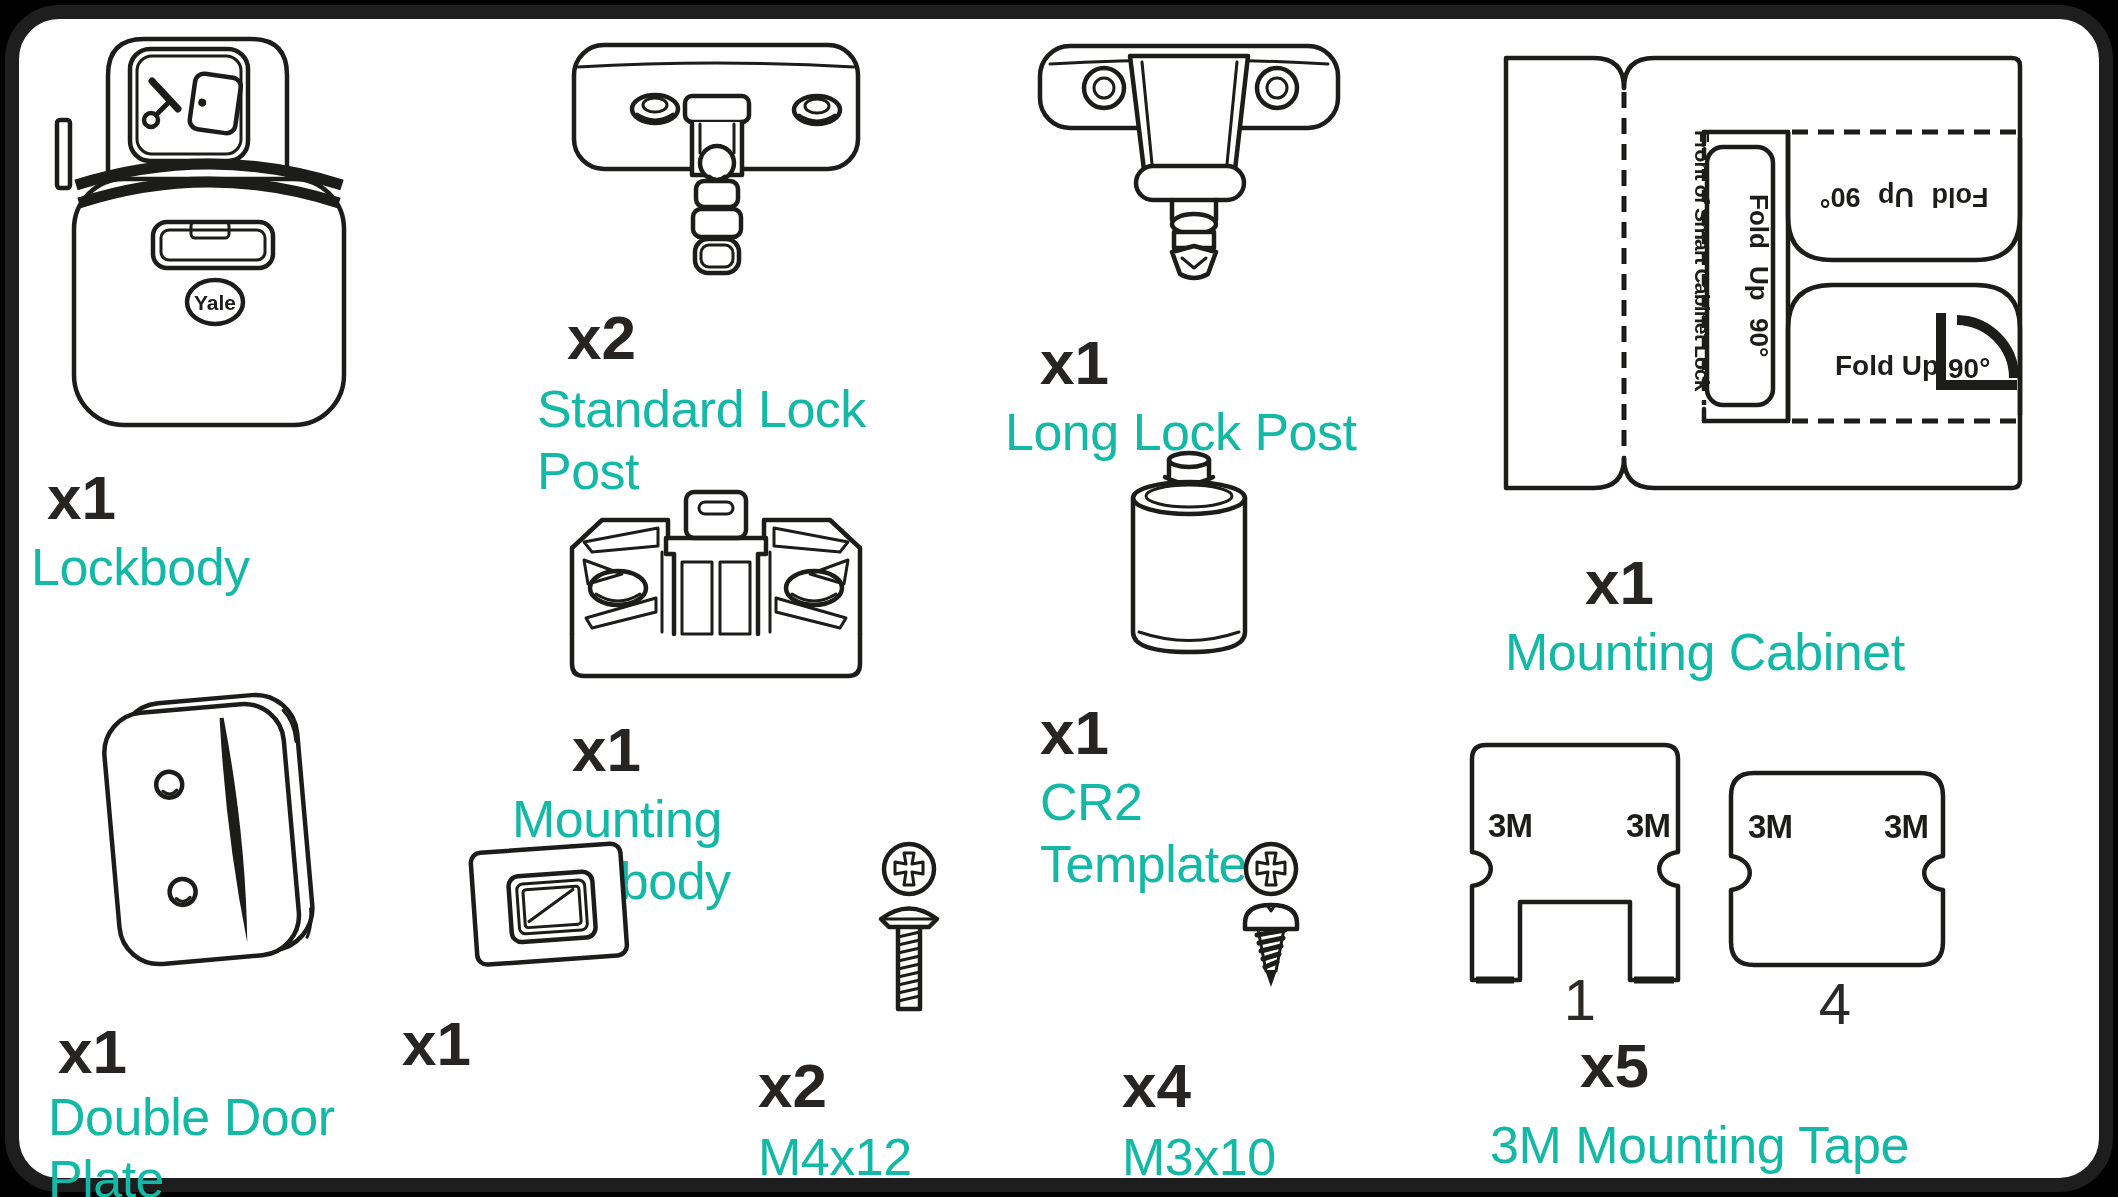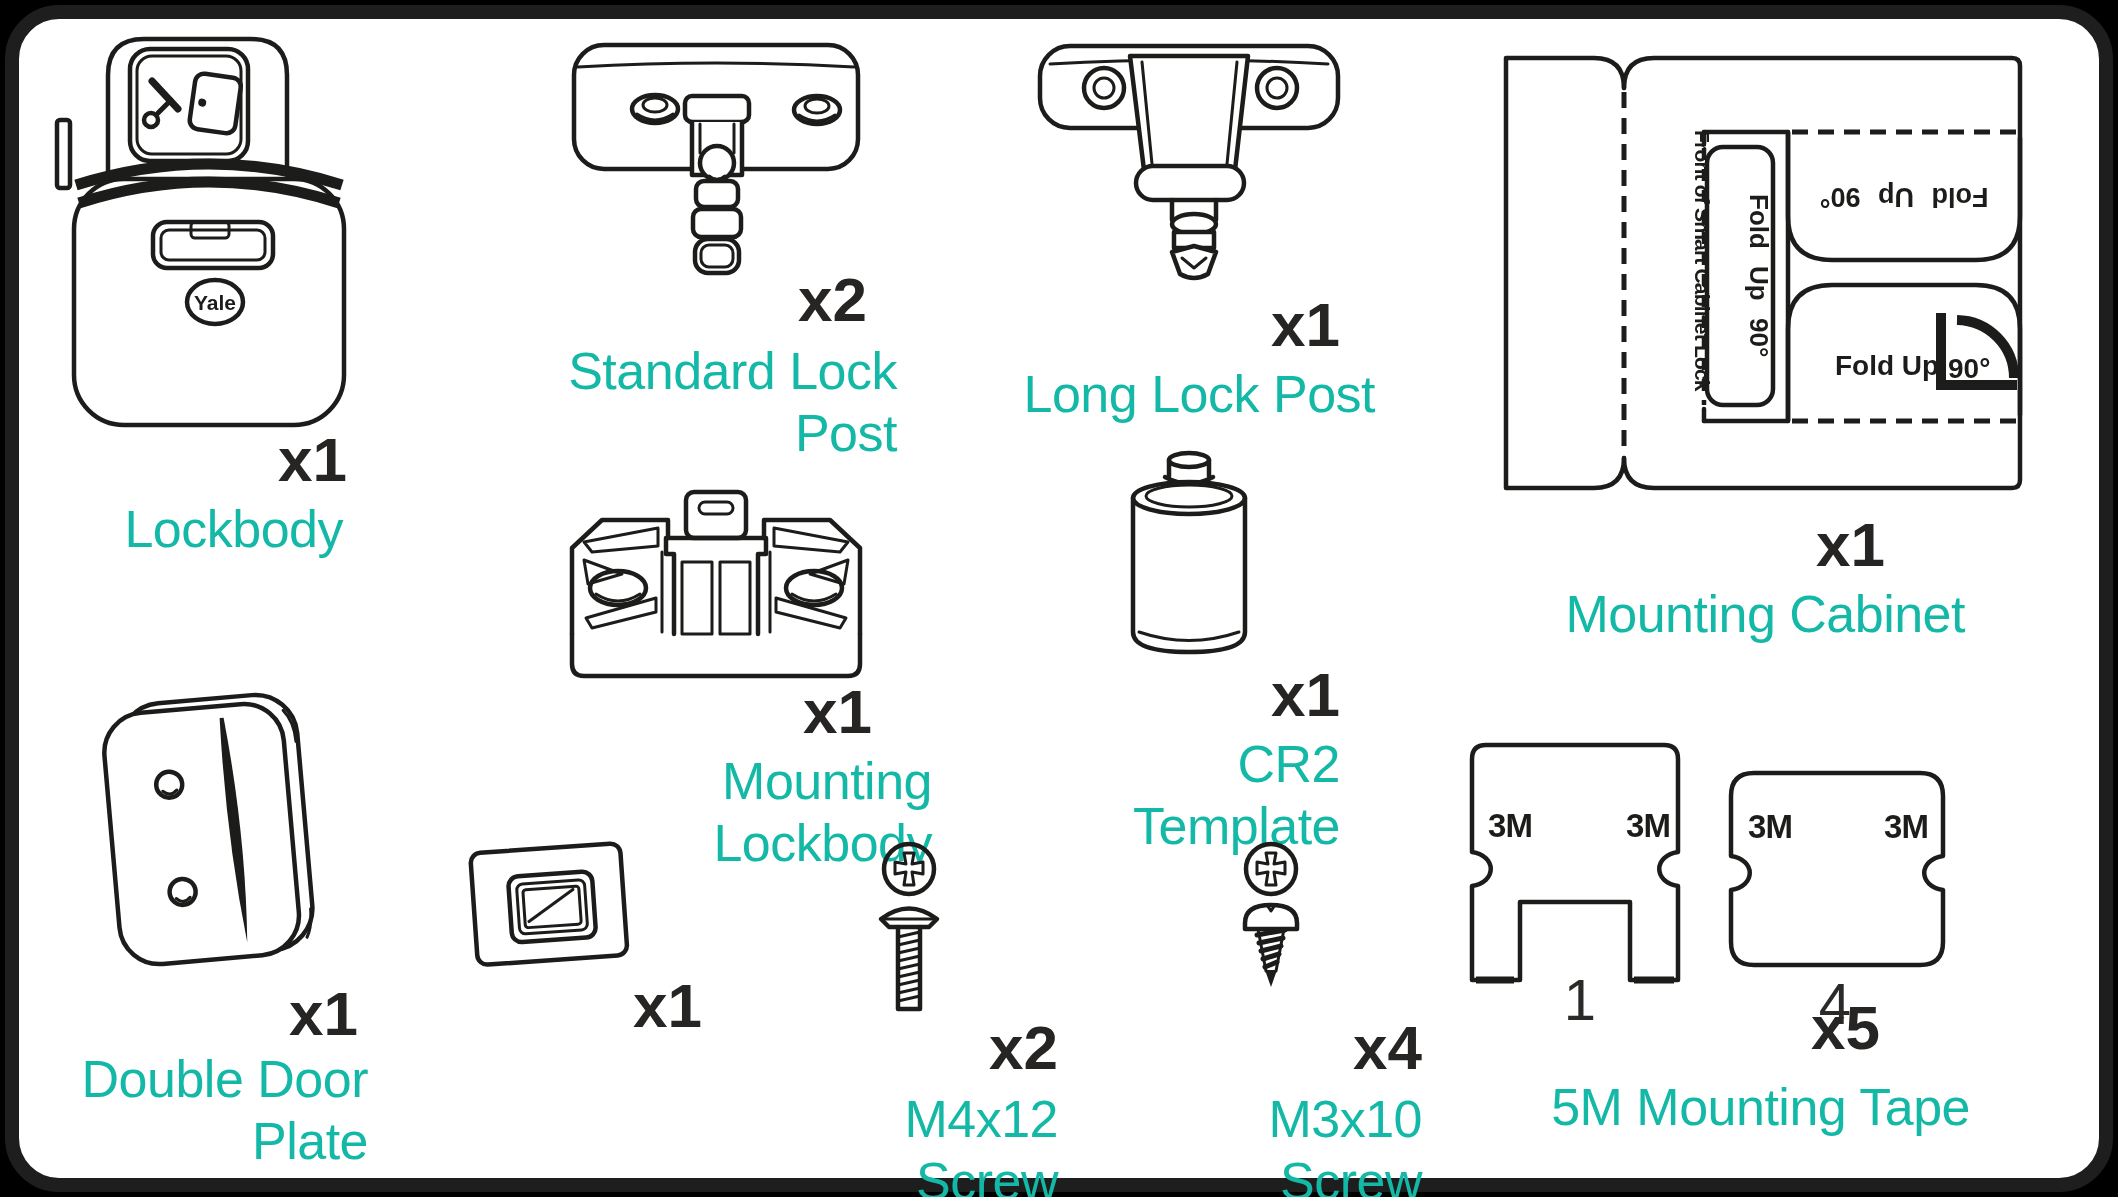--- a/index.html
+++ b/index.html
@@ -1,20 +1,20 @@
 <!DOCTYPE html>
 <html><head>
 <meta charset="utf-8">
 <style>
   html,body{margin:0;padding:0;background:#000;}
   .stage{position:relative;width:2118px;height:1197px;background:#000;overflow:hidden;
          font-family:"Liberation Sans",sans-serif;color:#2b2a29;}
   .frame{position:absolute;left:5px;top:5px;width:2080px;height:1159px;background:#fff;
          border:14px solid #1e1e1e;border-radius:54px;}
-  .item-label{position:absolute;text-align:right;}
+  .item-label{position:absolute;text-align:left;margin-top:38px;}
   .qty{font-size:62px;font-weight:700;line-height:60px;color:#262524;letter-spacing:0px;}
   .pname{font-size:52px;font-weight:400;line-height:62px;color:#14b8a6;letter-spacing:-0.5px;}
   .piece-num{position:absolute;font-size:58px;font-weight:400;color:#2b2a29;text-align:center;}
   svg{position:absolute;overflow:visible;}
   .ln{fill:none;stroke:#1c1c1a;stroke-width:4.5;stroke-linecap:round;stroke-linejoin:round;}
   .lnw{fill:#fff;stroke:#1c1c1a;stroke-width:4.5;stroke-linecap:round;stroke-linejoin:round;}
   .thin{stroke-width:3px;}
   .thick{stroke-width:10px;stroke-linecap:butt;}
   .band{stroke-width:11px;stroke-linecap:butt;}
   .dk{fill:#1c1c1a;stroke:none;}
@@ -50,21 +50,21 @@
     <rect class="ln" x="22" y="154" width="270" height="246" rx="50"></rect>
     <rect class="lnw" x="101" y="197" width="120" height="46" rx="14"></rect>
     <rect class="ln thin" x="109" y="205" width="104" height="30" rx="8"></rect>
     <rect class="ln thin" x="139" y="197" width="38" height="16" rx="4"></rect>
     <g>
       <ellipse class="ln" cx="163" cy="277" rx="28" ry="22"></ellipse>
       <text class="yale" x="163" y="285" text-anchor="middle">Yale</text>
     </g>
   </svg>
   <div class="item-label qty" style="left:47px;top:430px;width:300px">x1</div>
-  <div class="item-label pname" style="left:43px;top:498px;width:300px">Lockbody</div>
+  <div class="item-label pname" style="left:31px;top:498px;width:300px">Lockbody</div>
 
   <svg style="left:562px;top:33px" width="320" height="250" viewBox="0 0 320 250">
     <rect class="ln" x="12" y="12" width="284" height="124" rx="30"></rect>
     <path class="ln thin" d="M 16,34 Q 154,26 292,34"></path>
     <ellipse class="ln" cx="93" cy="76" rx="23" ry="14"></ellipse>
     <ellipse class="ln thin" cx="93" cy="72" rx="12" ry="7"></ellipse>
     <path class="ln thin" d="M 75,81 Q 93,93 111,81"></path>
     <ellipse class="ln" cx="255" cy="77" rx="23" ry="14"></ellipse>
     <ellipse class="ln thin" cx="255" cy="73" rx="12" ry="7"></ellipse>
     <path class="ln thin" d="M 237,82 Q 255,94 273,82"></path>
@@ -219,15 +219,15 @@
     <text class="logo3m" x="180" y="95" text-anchor="middle">3M</text>
   </svg>
   <svg style="left:1728px;top:770px" width="218" height="198" viewBox="0 0 218 198">
     <path class="ln" d="M 26,3 H 192 Q 215,3 215,26 V 86 C 190,90 190,116 215,120 V 172 Q 215,195 192,195 H 26 Q 3,195 3,172 V 120 C 28,116 28,90 3,86 V 26 Q 3,3 26,3 Z"></path>
     <text class="logo3m" x="42" y="68" text-anchor="middle">3M</text>
     <text class="logo3m" x="178" y="68" text-anchor="middle">3M</text>
   </svg>
   <div class="piece-num" style="left:1545px;top:966px;width:70px">1</div>
   <div class="piece-num" style="left:1800px;top:970px;width:70px">4</div>
   <div class="item-label qty" style="left:1580px;top:998px;width:300px">x5</div>
-  <div class="item-label pname" style="left:1490px;top:1076px;width:480px">5M Mounting Tape</div>
+  <div class="item-label pname" style="left:1490px;top:1076px;width:480px">3M Mounting Tape</div>
 
 </div>
 
 </body></html>

